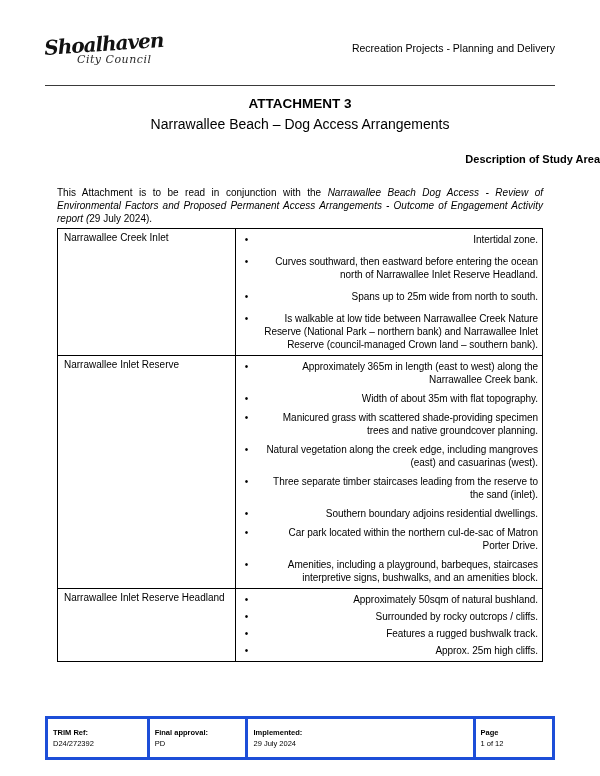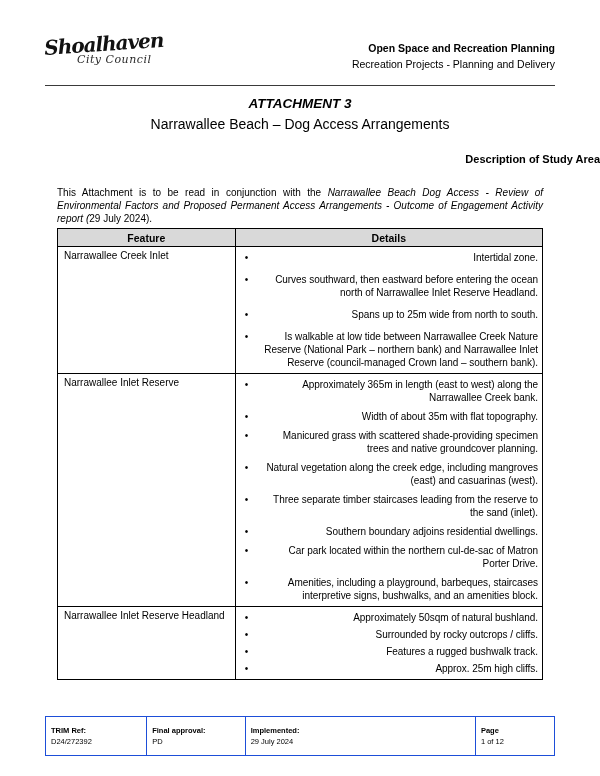--- a/index.html
+++ b/index.html
@@ -16,21 +16,21 @@
     transform-origin:left bottom;line-height:20px;
   }
   .logo-sub{
     font-family:"DejaVu Serif",serif;font-style:italic;font-size:11px;
     color:#2b2b2b;margin:-5px 0 0 32px;letter-spacing:0.5px;
   }
   .dept{text-align:right;font-size:10.5px;line-height:16px;padding-top:6px;}
   .dept-1{font-weight:700;}
   .hdr-rule{position:absolute;top:85px;left:45px;right:45px;border-top:1px solid #3a3a3a;}
   
-  .t-attachment{position:absolute;top:96px;left:0;width:100%;text-align:center;font-size:13.5px;font-weight:700;font-style:italic;}
+  .t-attachment{position:absolute;top:96px;left:0;width:100%;text-align:center;font-size:13.5px;font-weight:700;}
   .t-subtitle{position:absolute;top:116px;left:0;width:100%;text-align:center;font-size:14px;font-weight:400;}
   .t-section{position:absolute;top:153px;left:0;width:100%;text-align:right;font-size:11px;font-weight:700;}
   
   .intro{
     position:absolute;top:176px;left:57px;width:486px;
     font-size:10px;line-height:13px;text-align:justify;
   }
   .intro i{font-style:italic;}
   
   table{border-collapse:collapse;}
@@ -53,58 +53,53 @@
     position:relative;padding-left:28px;font-size:10px;line-height:13px;
     letter-spacing:-0.05px;
     text-align:right;
   }
   .details-cell li::before{content:"\2022";position:absolute;left:9px;top:0;}
   .gap-lg li:not(:last-child){margin-bottom:9px;}
   .gap-md li:not(:last-child){margin-bottom:6px;}
   .gap-sm li:not(:last-child){margin-bottom:4px;}
   
   .footer-table{position:absolute;top:716px;left:45px;width:510px;height:34px;}
-  .footer-table td{border:1px solid #1d4ed8;vertical-align:top;padding:8px 5px;}
+  .footer-table td{border:3px solid #1d4ed8;vertical-align:top;padding:8px 5px;}
   .f-label{font-size:7.5px;font-weight:700;line-height:11px;}
   .f-value{font-size:7.5px;line-height:11px;}
   .fc-1{width:97px;}.fc-2{width:95px;margin-top:18px;}.fc-3{width:243px;}.fc-4{width:75px;}
 </style>
 </head>
 <body>
 
 <div class="page">
 
   <div class="hdr">
     <div class="logo">
       <div class="logo-script">Shoalhaven</div>
       <div class="logo-sub">City Council</div>
     </div>
     <div class="dept">
-      <div class="dept-1">Open Space and Recreation Planning</div>
       <div class="dept-2">Recreation Projects - Planning and Delivery</div>
     </div>
   </div>
   <div class="hdr-rule"></div>
 
   <div class="t-attachment">ATTACHMENT 3</div>
   <div class="t-subtitle">Narrawallee Beach – Dog Access Arrangements</div>
   <div class="t-section">Description of Study Area</div>
 
   <p class="intro"><span>This Attachment is to be read in conjunction with the </span><i>Narrawallee Beach Dog Access - Review of Environmental Factors and Proposed Permanent Access Arrangements - Outcome of Engagement Activity report (</i><span>29 July 2024).</span></p>
 
   <table class="main-table">
     <colgroup>
         <col class="col-feature">
         <col class="col-details">
       </colgroup>
     <thead>
-      <tr class="row-cols">
-        <th>Feature</th>
-        <th>Details</th>
-      </tr>
     </thead>
     <tbody>
       <tr>
         <td class="feature-cell">Narrawallee Creek Inlet</td>
         <td class="details-cell">
           <ul class="gap-lg">
             <li>Intertidal zone.</li>
             <li>Curves southward, then eastward before entering the ocean north of Narrawallee Inlet Reserve Headland.</li>
             <li>Spans up to 25m wide from north to south.</li>
             <li>Is walkable at low tide between Narrawallee Creek Nature Reserve (National Park – northern bank) and Narrawallee Inlet Reserve (council-managed Crown land – southern bank).</li>

